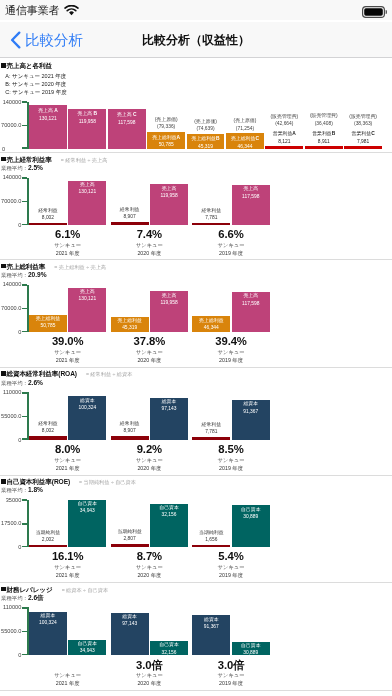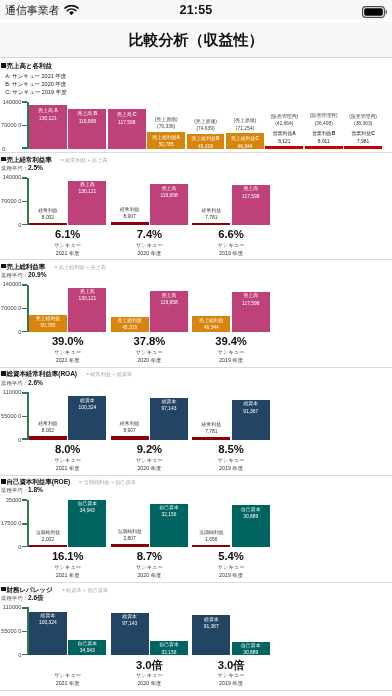--- a/index.html
+++ b/index.html
@@ -19,21 +19,21 @@
 #sb-batt{position:absolute;right:5px;top:4px;}
 
 
 #navbar{position:absolute;left:0;top:22px;width:392px;height:36px;
   background:#F8F8F8;border-bottom:0.5px solid #d3d3d5;}
 #nav-back{position:absolute;left:10px;top:0;height:36px;display:flex;align-items:center;
   color:#2f7cf6;cursor:pointer;}
 #nav-back .chev{margin-right:4px;display:flex;}
 #nav-back .lbl{font-size:14.5px;color:#2f7cf6;}
 #nav-title{position:absolute;left:0;right:0;top:0;height:36px;display:flex;
-  align-items:center;justify-content:center;font-size:15px;font-weight:bold;color:#101010;}
+  align-items:center;justify-content:center;font-size:12px;font-weight:bold;color:#101010;}
 #nav-action{position:absolute;right:8px;top:0;height:36px;display:flex;align-items:center;
   font-size:14.5px;color:#2f7cf6;cursor:pointer;}
 
 
 #scroll{position:absolute;left:0;top:58px;width:392px;height:638px;overflow:hidden;background:#fff;}
 
 .section{position:absolute;left:0;width:392px;}
 .sec-hd{position:absolute;left:1px;top:0;display:flex;align-items:baseline;}
 .sec-bullet{display:inline-block;width:4.6px;height:4.6px;background:#111;margin-right:0.8px;position:relative;top:-0.4px;}
 
@@ -90,31 +90,38 @@
 
 <div id="statusbar">
   <span id="sb-carrier">通信事業者</span>
   <span id="sb-wifi">
     <svg width="15" height="11" viewBox="0 0 15 11">
       <path d="M7.5 10.3 L5.05 7.5 a3.6 3.6 0 0 1 4.9 0 Z" fill="#111"></path>
       <path d="M3.25 5.6 a6.4 6.4 0 0 1 8.5 0" stroke="#111" stroke-width="1.7" fill="none" stroke-linecap="round"></path>
       <path d="M1.0 3.05 a9.7 9.7 0 0 1 13.0 0" stroke="#111" stroke-width="1.7" fill="none" stroke-linecap="round"></path>
     </svg>
   </span>
-  <span id="sb-time">21:55</span>
   <span id="sb-batt">
     <svg width="25" height="12" viewBox="0 0 25 12">
       <rect x="0.6" y="0.6" width="21.8" height="10.8" rx="3.2" ry="3.2" fill="none" stroke="#4a4a4a" stroke-width="1.2"></rect>
       <rect x="2.2" y="2.2" width="18.6" height="7.6" rx="1.7" ry="1.7" fill="#050505"></rect>
       <path d="M23.6 4.0 a1.9 1.9 0 0 1 0 4.0 Z" fill="#5a5a5a"></path>
     </svg>
   </span>
 </div>
 
 <div id="navbar">
+  <div id="nav-back">
+    <span class="chev">
+      <svg width="11" height="18" viewBox="0 0 11 18">
+          <path d="M9.3 1.6 L2.1 9 L9.3 16.4" stroke="#2F7CF6" stroke-width="2.3" fill="none" stroke-linecap="round" stroke-linejoin="round"></path>
+        </svg>
+    </span>
+    <span class="lbl">比較分析</span>
+  </div>
   <div id="nav-title">比較分析（収益性）</div>
 </div>
 
 <div id="scroll">
     <div class="section" style="top: 4px;">
       <div class="sec-hd">
         <span class="sec-bullet"></span>
         <div class="sec-title">売上高と各利益</div>
       </div>
       <div class="legend">

